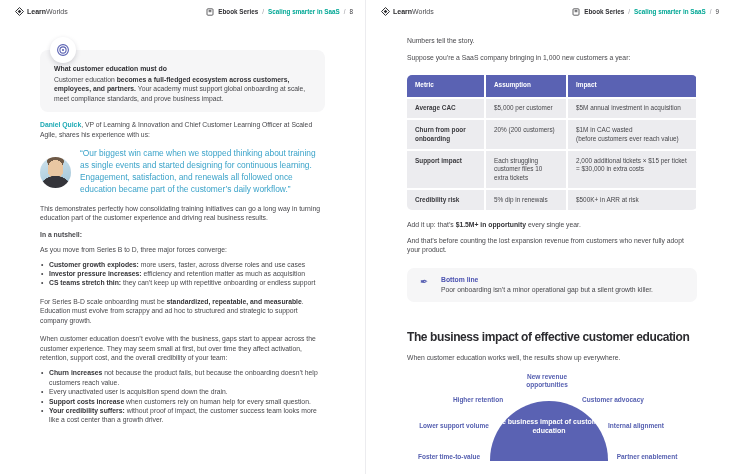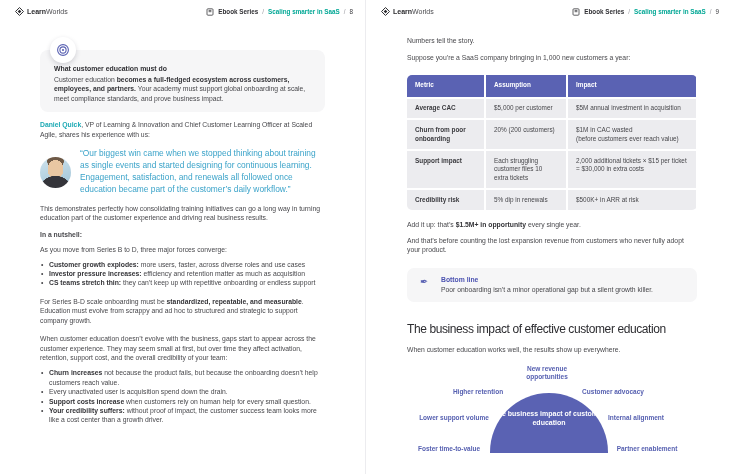--- a/index.html
+++ b/index.html
@@ -45,21 +45,21 @@
       radial-gradient(circle at 50% 14%, #6e5946 0 26%, rgba(0,0,0,0) 27%),
       linear-gradient(160deg,#cfe3ed,#9fc4d8); }
   .quote { font-size:8.4px; line-height:12px; color:#3ba3c9; padding-left:2px; }
 
   .para { margin-top:9px; }
   .nutshell { margin-top:7px; font-weight:bold; color:#2f2f33; }
   ul.blist { list-style:none; margin-top:5px; }
   .blist li { position:relative; padding-left:9px; font-size:6.8px; line-height:9.4px; color:#48484c; }
   .blist li::before { content:"•"; position:absolute; left:1px; top:0; }
 
-  h2.section-heading { margin-top:20px; font-size:12px; letter-spacing:-0.4px; color:#2c2c30; white-space:nowrap; font-weight:normal; }
+  h2.section-heading { margin-top:28px; font-size:12px; letter-spacing:-0.4px; color:#2c2c30; white-space:nowrap; font-weight:bold; }
 
   
   .first-para { margin-top:36px; }
   .impact-table { display:grid; grid-template-columns:77px 80px 128px; gap:2px; margin-top:12px; border-radius:5px; overflow:hidden; }
   .cell { background:#ececef; padding:5.5px 8px; font-size:6.4px; line-height:8.8px; color:#47474b; }
   .cell.hdr { background:#5a62b3; color:#ffffff; font-weight:bold; padding:6.5px 8px; }
   .cell.metric { font-weight:bold; color:#3a3a3e; }
   .cell.pre { white-space:pre-line; }
 
   .addup { margin-top:10px; }

